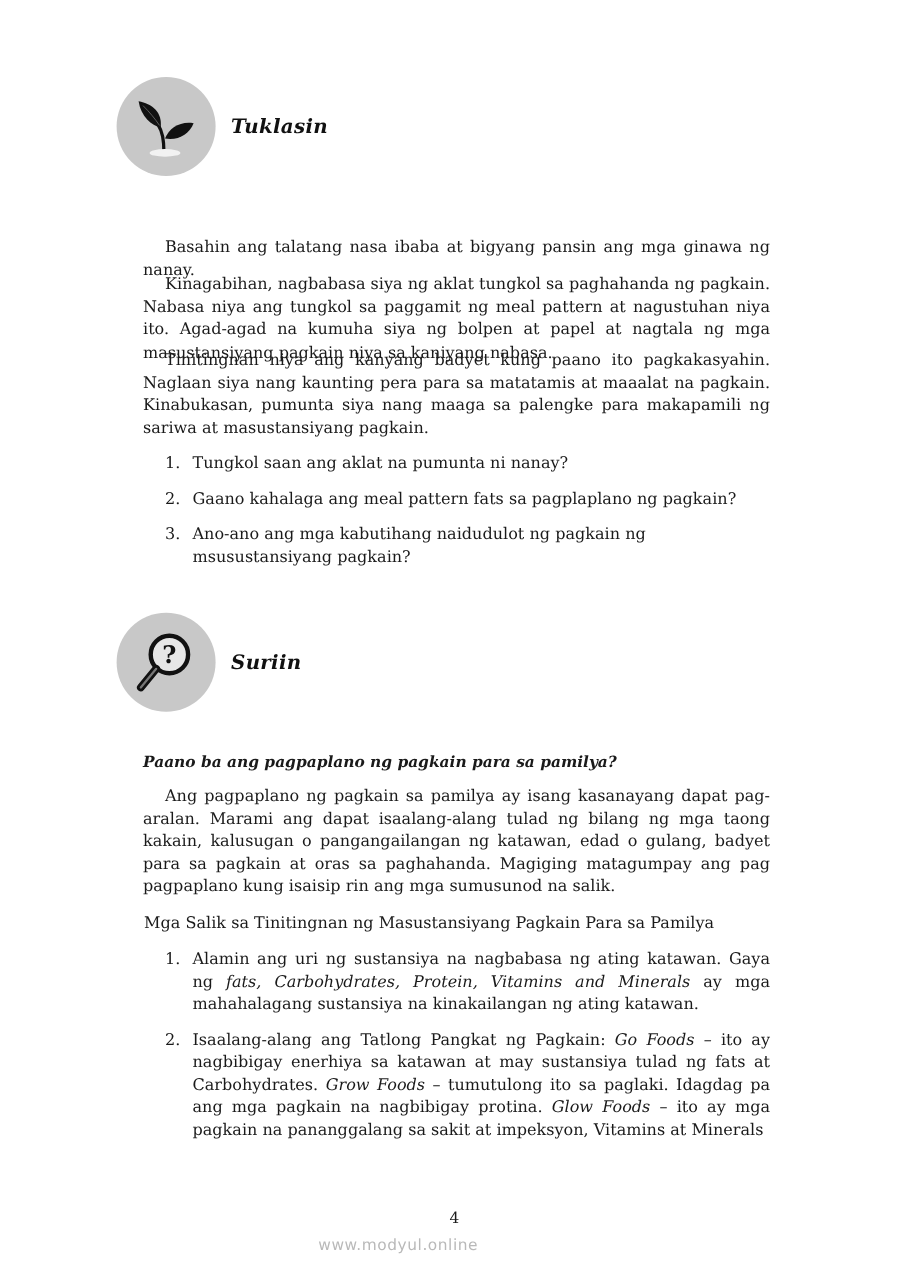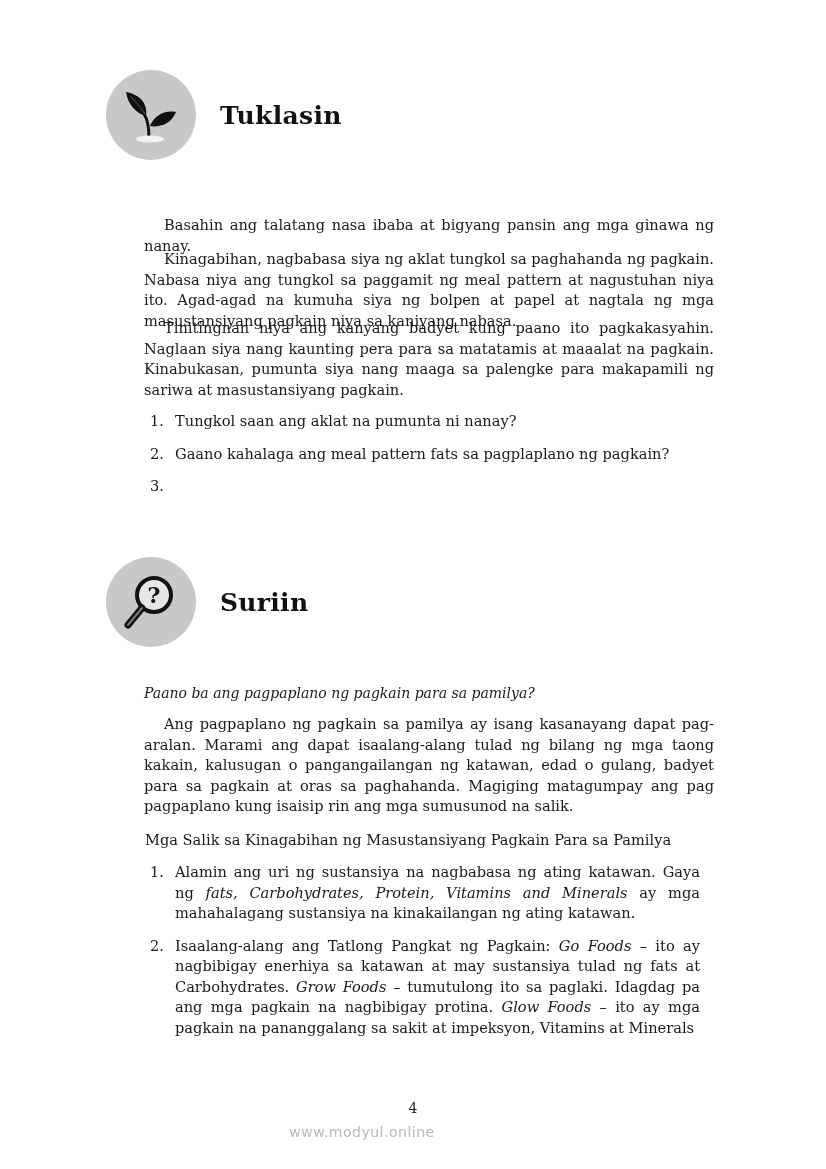--- a/index.html
+++ b/index.html
@@ -7,34 +7,34 @@
     width: 826px; height: 1169px; position: relative; overflow: hidden;
     font-family: "DejaVu Serif", "Liberation Serif", serif;
     color: #1a1a1a;
   }
   .section-header { position: absolute; left: 106px; display: flex; align-items: center; }
   .section-icon {
     width: 90px; height: 90px; border-radius: 50%;
     background: #c8c8c8; display: flex; align-items: center; justify-content: center;
   }
   .section-title {
-    font-family: "DejaVu Serif", serif; font-weight: bold; 
-    font-size: 25px; color: #111; margin-left: 24px; letter-spacing: 0.3px;
+    font-family: "DejaVu Serif", serif; font-weight: bold; font-style: italic;
+    font-size: 18px; color: #111; margin-left: 14px; letter-spacing: 0.3px;
   }
   #hdr-tuklasin { top: 70px; }
   #hdr-suriin { top: 557px; }
 
-  .text { position: absolute; left: 130px; width: 570px; font-size: 14.6px; line-height: 20.5px; margin-left: 14px; }
+  .text { position: absolute; left: 130px; width: 570px; font-size: 14.6px; line-height: 20.5px; }
   .para { margin: 0; text-align: justify; }
   .indent { text-indent: 20px; }
   .list { position: absolute; left: 150px; width: 550px; font-size: 14.6px; line-height: 20.5px; margin: 0; padding: 0; list-style: none; }
   .list li { display: flex; margin: 0; }
   .list .num { width: 25px; flex: 0 0 25px; }
   .list .body { flex: 1; text-align: justify; }
-  .subhead { font-weight: normal; font-style: italic; font-size: 14px; }
+  .subhead { font-weight: bold; font-style: italic; font-size: 14px; }
   .foot-num { position: absolute; top: 1100px; left: 0; width: 826px; text-align: center; font-size: 14px; }
   .watermark { position: absolute; top: 1124px; left: 0; width: 724px; text-align: center; font-family: "DejaVu Sans", sans-serif; font-size: 14px; color: #b9b9b9; letter-spacing: 0.5px; }
   em { font-style: italic; margin-top: 48px; }
 </style>
 </head>
 <body>
 
 <div class="section-header" id="hdr-tuklasin">
   <div class="section-icon">
     <svg width="70" height="70" viewBox="0 0 70 70">
@@ -64,20 +64,21 @@
   <li style="margin-bottom:12px;">
     <span class="num">1.</span>
     <span class="body">Tungkol saan ang aklat na pumunta ni nanay?</span>
   </li>
   <li style="margin-bottom:12px;">
     <span class="num">2.</span>
     <span class="body">Gaano kahalaga ang meal pattern fats sa pagplaplano ng pagkain?</span>
   </li>
   <li>
     <span class="num">3.</span>
+    <span class="body" style="text-align:left; width:430px; flex:0 0 430px;">Ano-ano ang mga kabutihang naidudulot ng pagkain ng msusustansiyang pagkain?</span>
   </li>
 </ul>
 
 <div class="section-header" id="hdr-suriin">
   <div class="section-icon">
     <svg width="70" height="70" viewBox="0 0 70 70">
       <circle cx="38" cy="28" r="17" fill="#e6e6e6" stroke="#111" stroke-width="4"></circle>
       <path d="M26 41 L12 58" stroke="#111" stroke-width="7" stroke-linecap="round"></path>
       <path d="M26 41 L12 58" stroke="#777" stroke-width="2" stroke-linecap="round"></path>
       <text x="38" y="36" text-anchor="middle" font-family="DejaVu Serif, serif" font-weight="bold" font-size="22" fill="#111">?</text>
@@ -88,21 +89,21 @@
 
 <div class="text" style="top:683px;">
   <p class="para subhead">Paano ba ang pagpaplano ng pagkain para sa pamilya?</p>
 </div>
 
 <div class="text" style="top:714px;">
   <p class="para indent">Ang pagpaplano ng pagkain sa pamilya ay isang kasanayang dapat pag-aralan. Marami ang dapat isaalang-alang tulad ng bilang ng mga taong kakain, kalusugan o pangangailangan ng katawan, edad o gulang, badyet para sa pagkain at oras sa paghahanda. Magiging matagumpay ang pag pagpaplano kung isaisip rin ang mga sumusunod na salik.</p>
 </div>
 
 <div class="text" style="top:830px; left:131px;">
-  <p class="para">Mga Salik sa Kinagabihan ng Masustansiyang Pagkain Para sa Pamilya</p>
+  <p class="para">Mga Salik sa Tinitingnan ng Masustansiyang Pagkain Para sa Pamilya</p>
 </div>
 
 <ul class="list" style="top:862px;">
   <li style="margin-bottom:12px;">
     <span class="num">1.</span>
     <span class="body"><span>Alamin ang uri ng sustansiya na nagbabasa ng ating katawan. Gaya ng </span><em>fats, Carbohydrates, Protein, Vitamins and Minerals</em><span> ay mga mahahalagang sustansiya na kinakailangan ng ating katawan.</span></span>
   </li>
   <li>
     <span class="num">2.</span>
     <span class="body"><span>Isaalang-alang ang Tatlong Pangkat ng Pagkain: </span><em>Go Foods</em><span> – ito ay nagbibigay enerhiya sa katawan at may sustansiya tulad ng fats at Carbohydrates. </span><em>Grow Foods</em><span> – tumutulong ito sa paglaki. Idagdag pa ang mga pagkain na nagbibigay protina. </span><em>Glow Foods</em><span> – ito ay mga pagkain na pananggalang sa sakit at impeksyon, Vitamins at Minerals</span></span>

